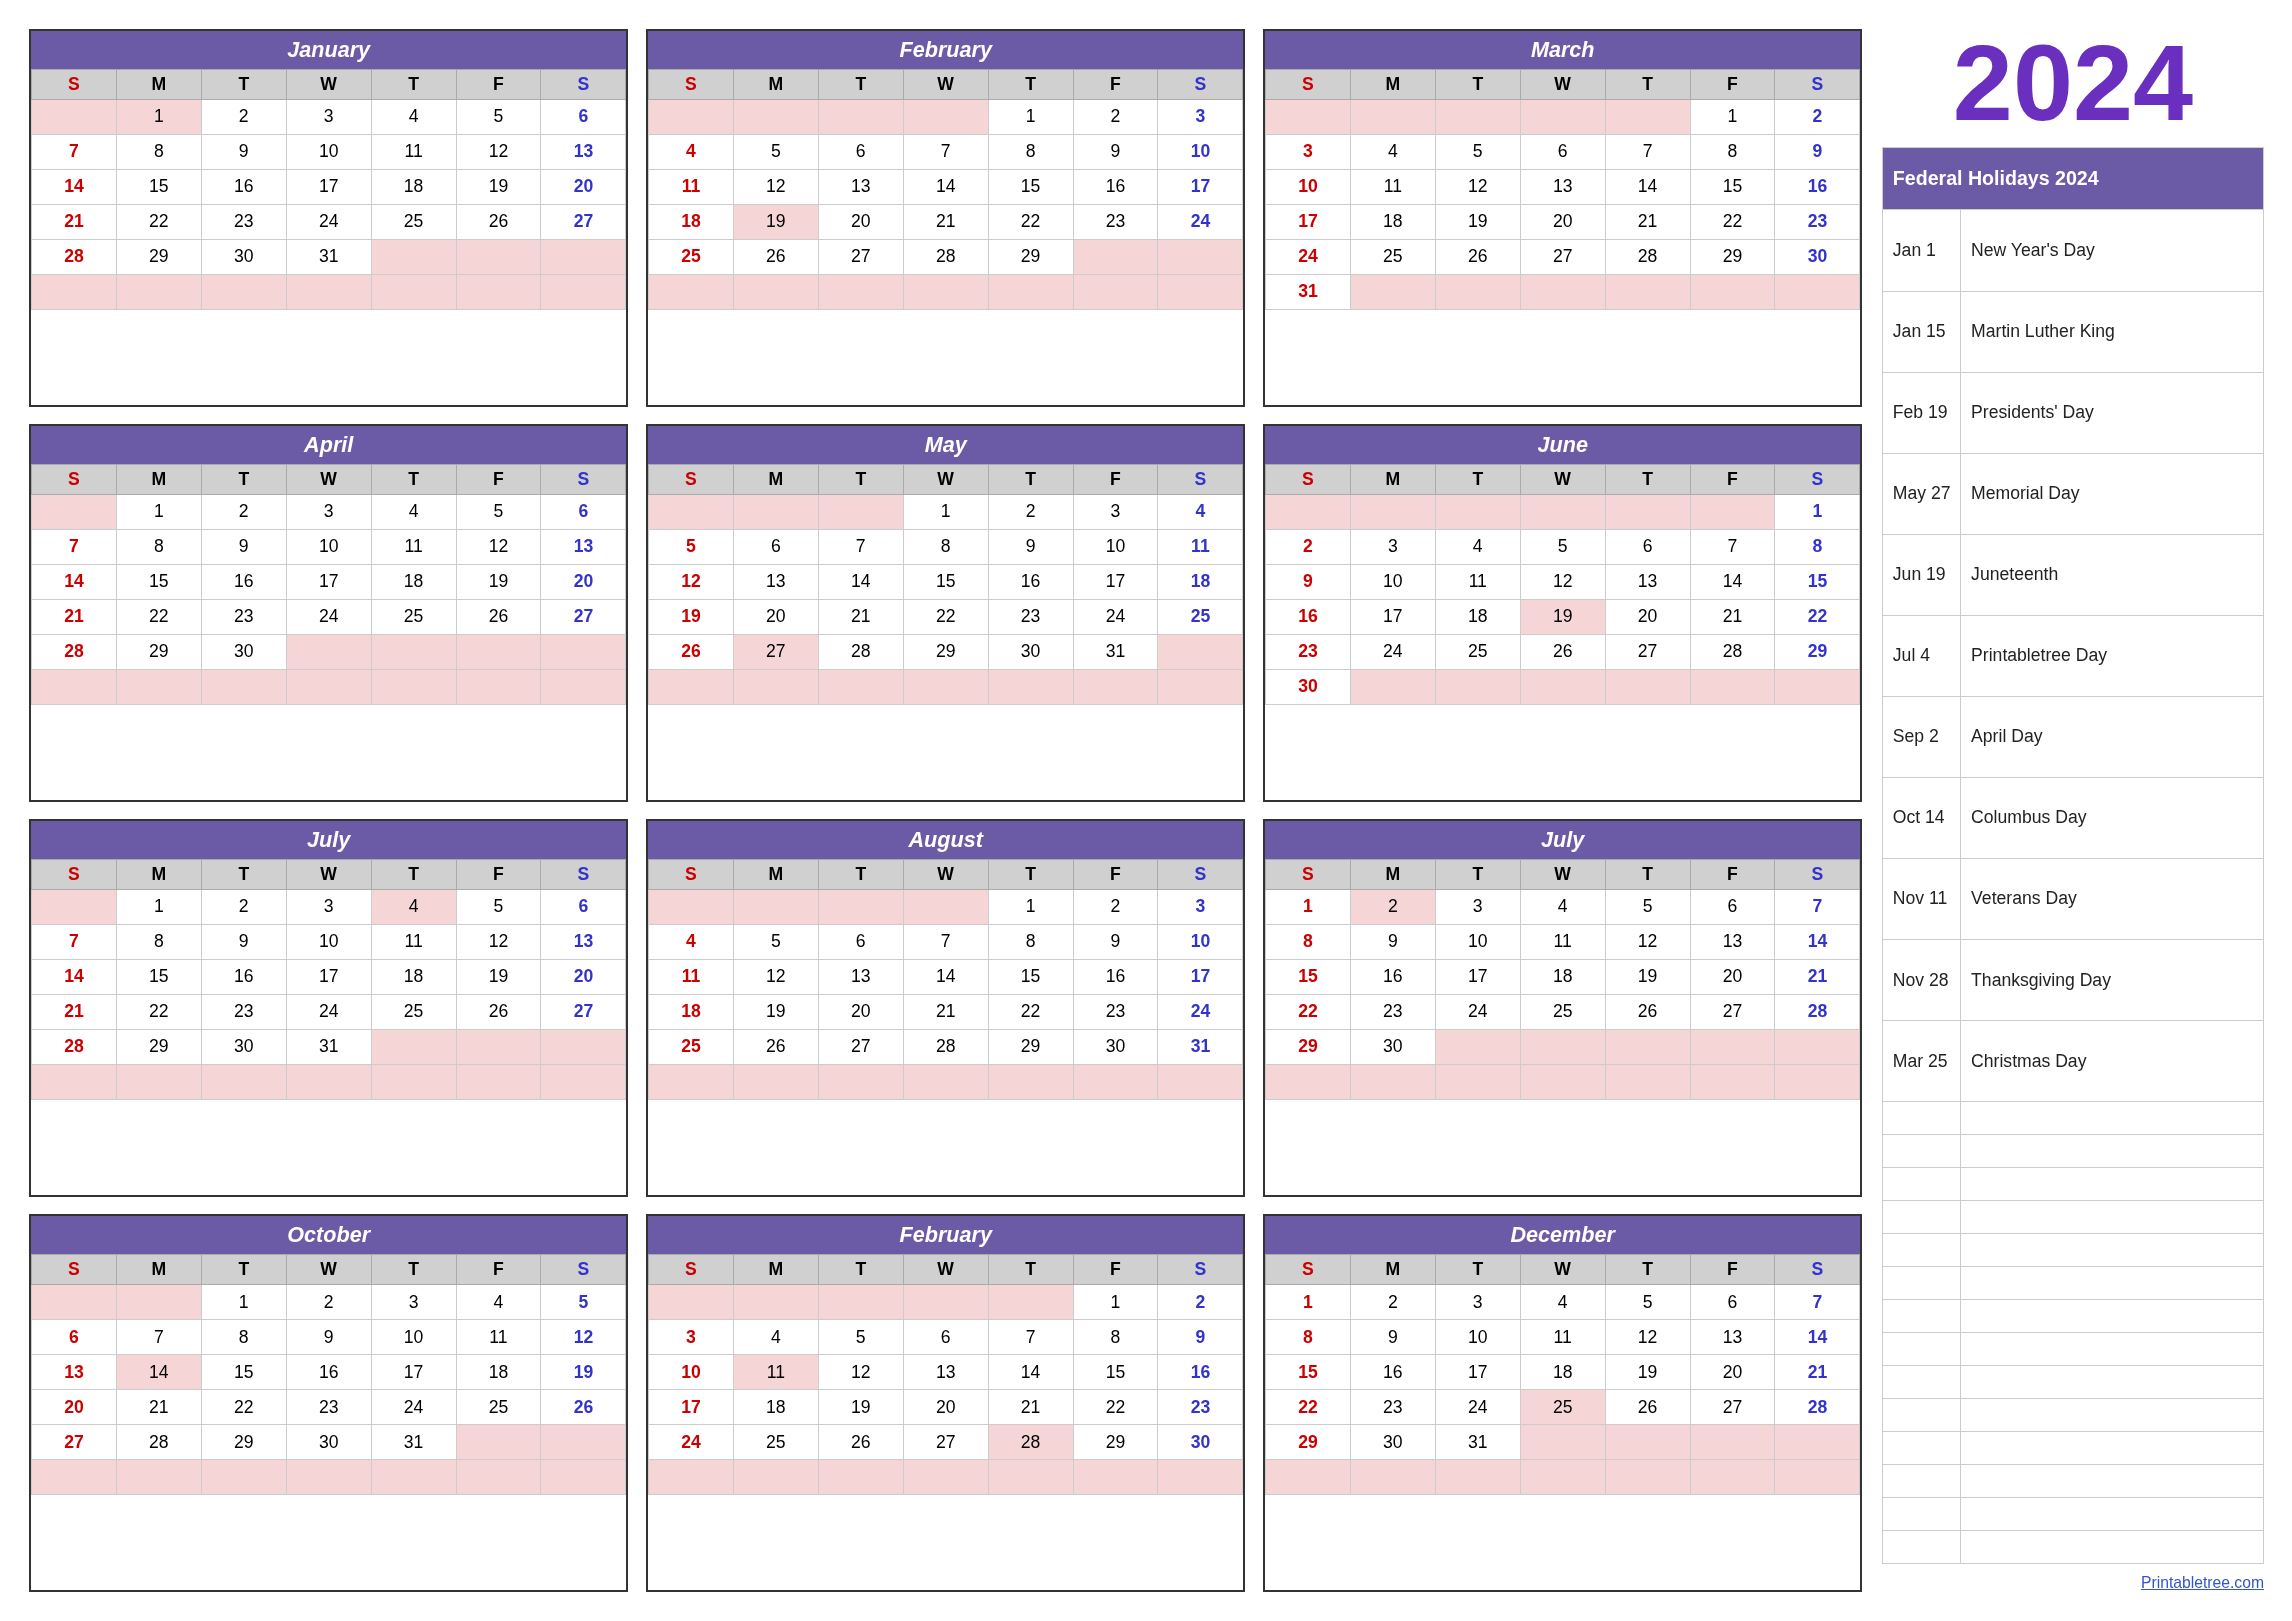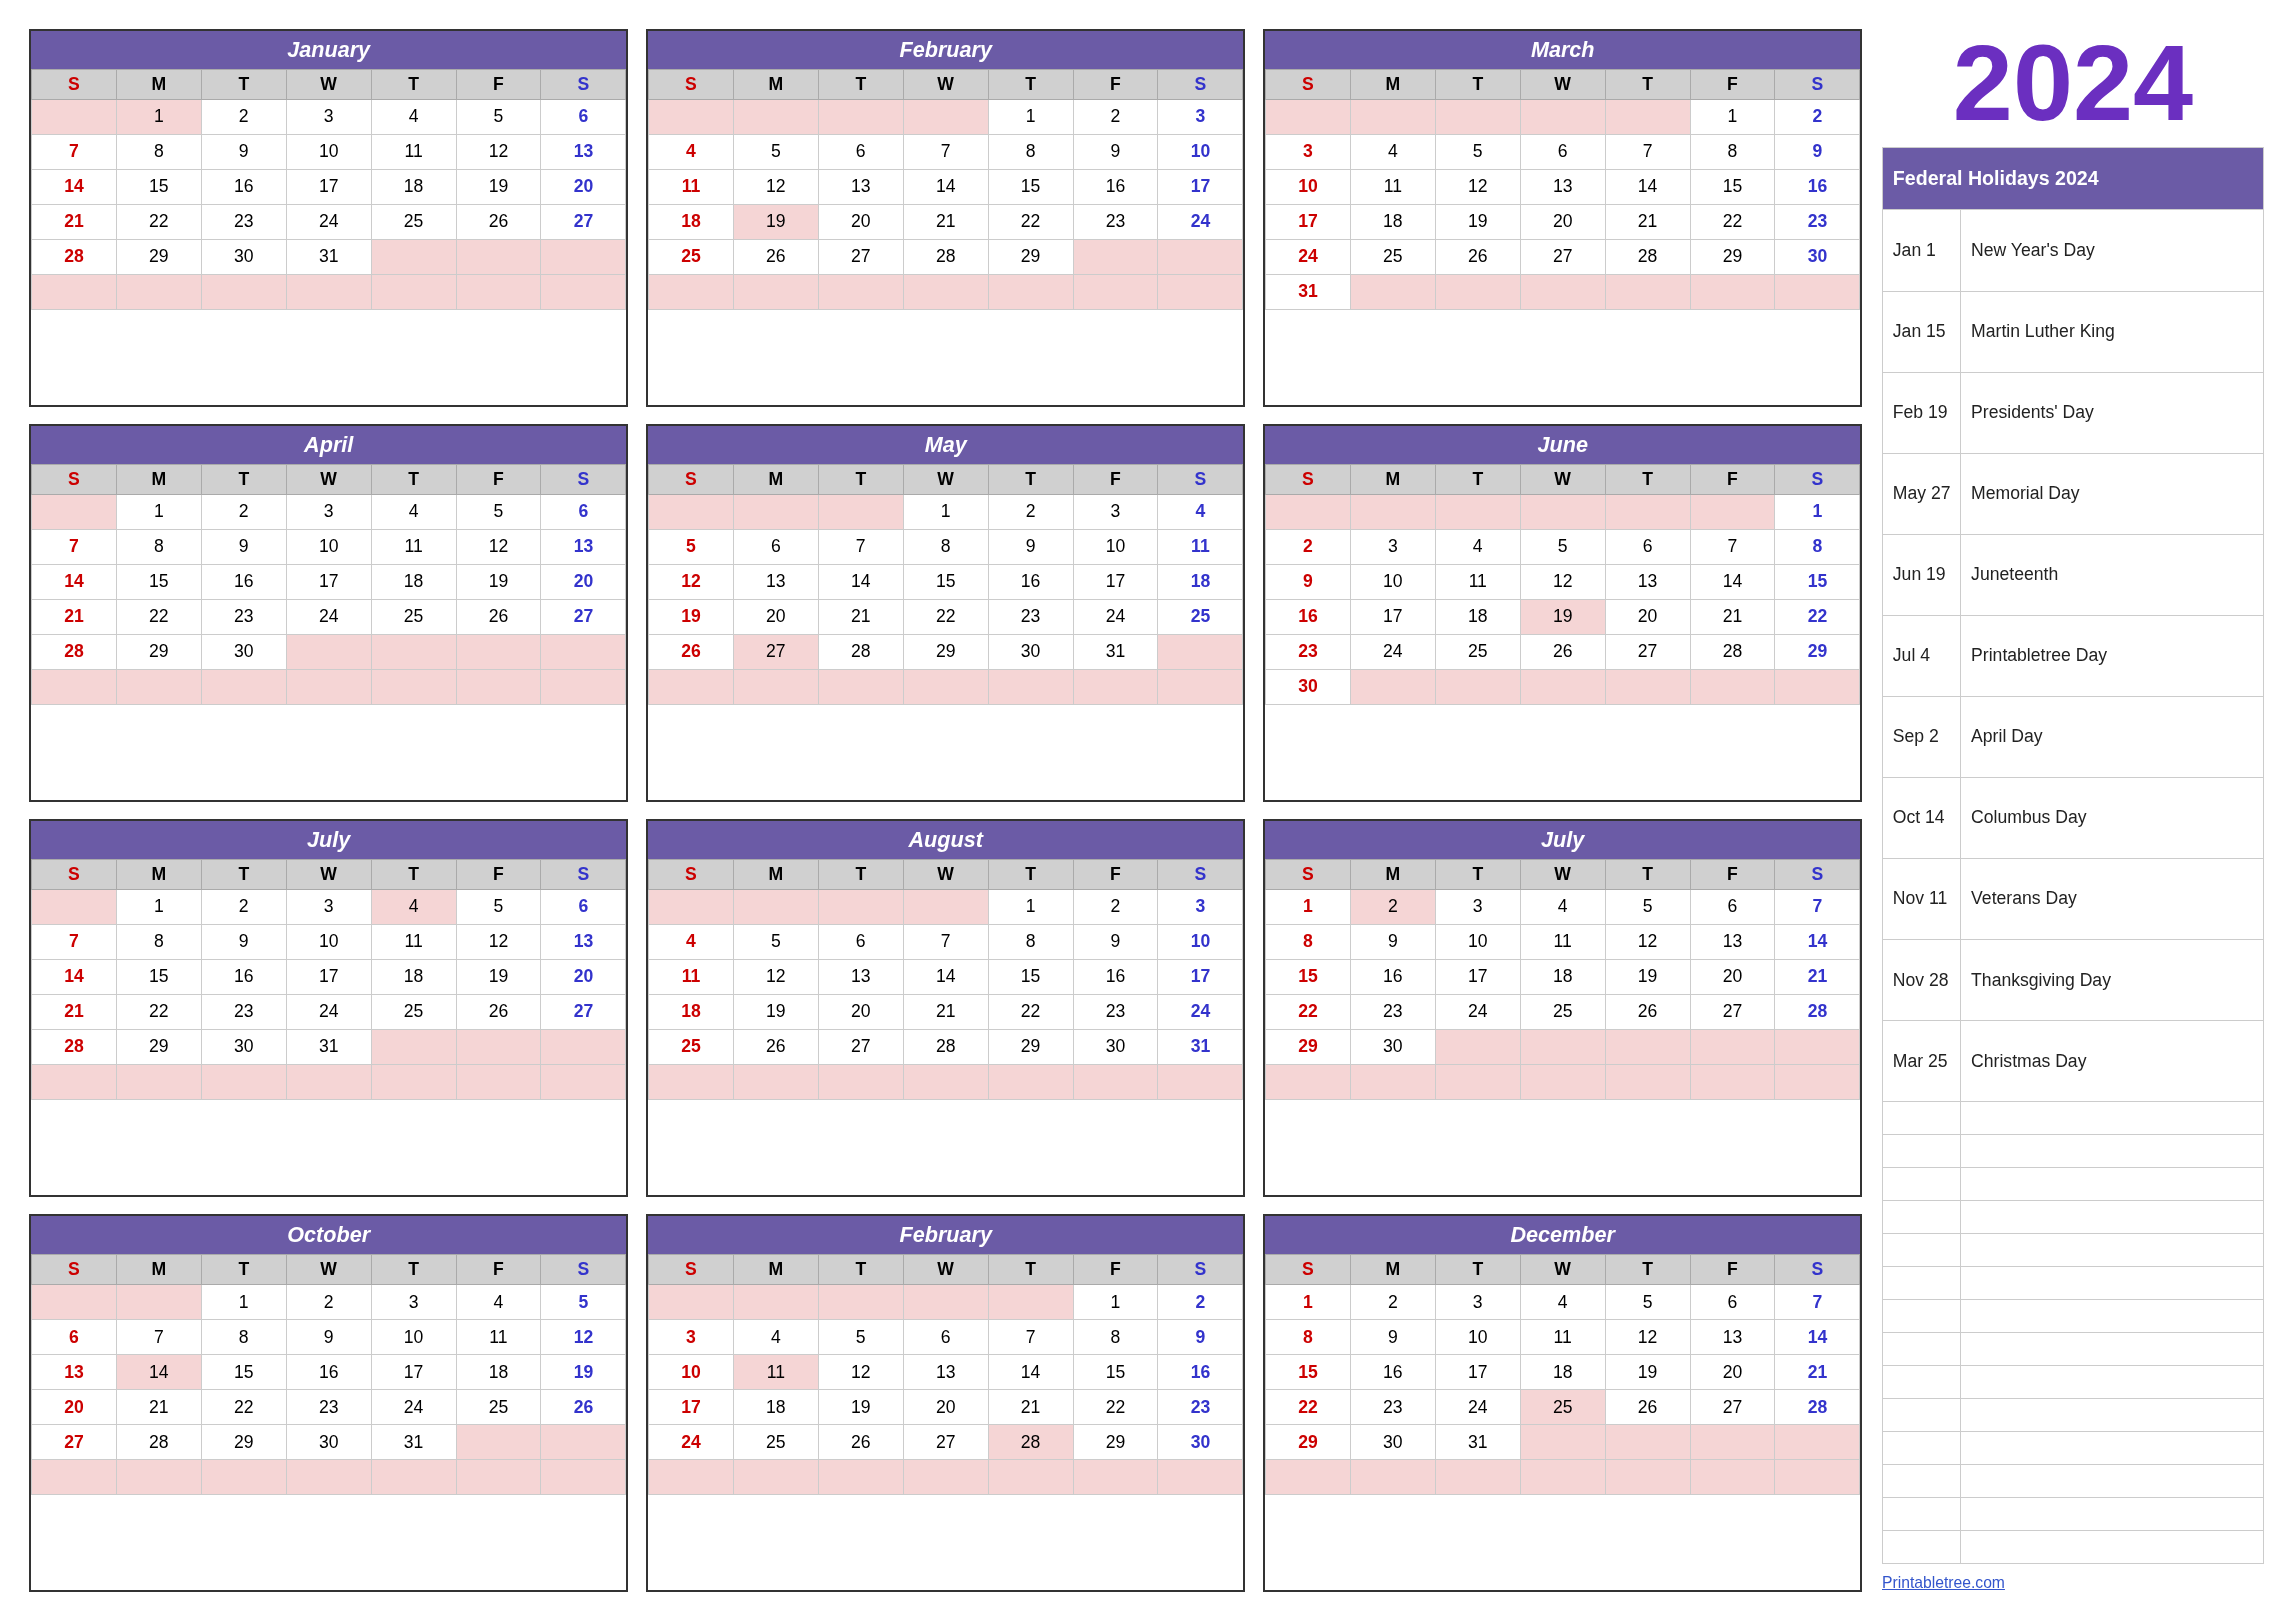--- a/index.html
+++ b/index.html
@@ -91,21 +91,21 @@
     .holidays-table .date-col {
       white-space: nowrap;
       font-weight: normal;
       color: #222;
       width: 69px;
     }
     .holidays-table .name-col {
       color: #222;
     }
     .footer-link {
-      text-align: left;
+      text-align: right;
       font-size: 15.7px;
       color: #3355cc;
       margin-top: 9.8px;
       text-decoration: underline;
     }
   </style>
 </head>
 <body>
 
 <div class="calendars-grid" id="calendars-grid">

